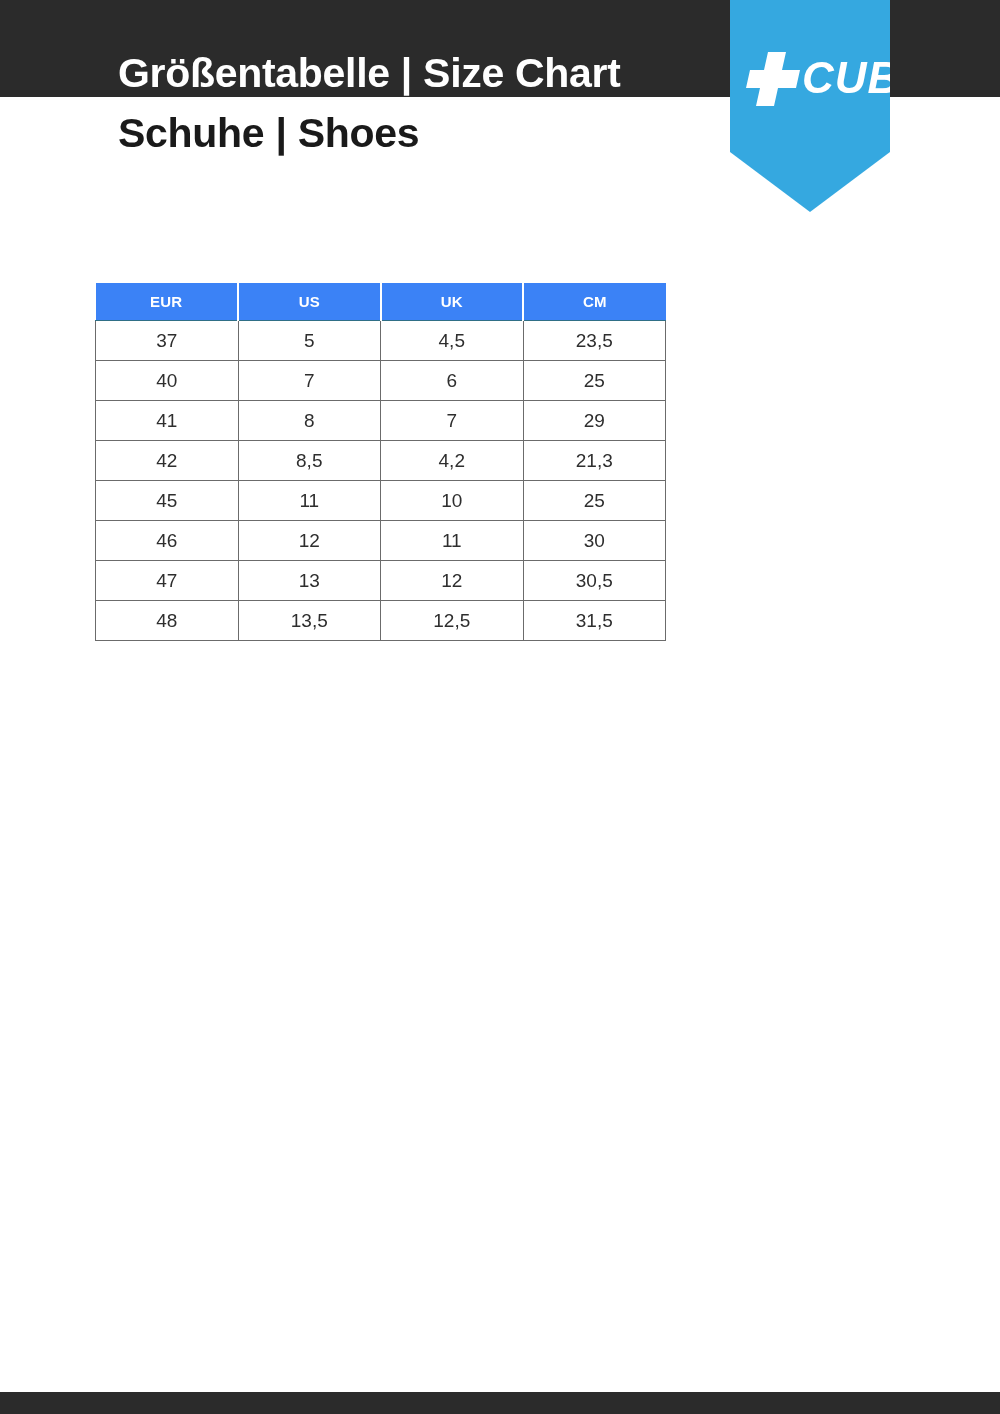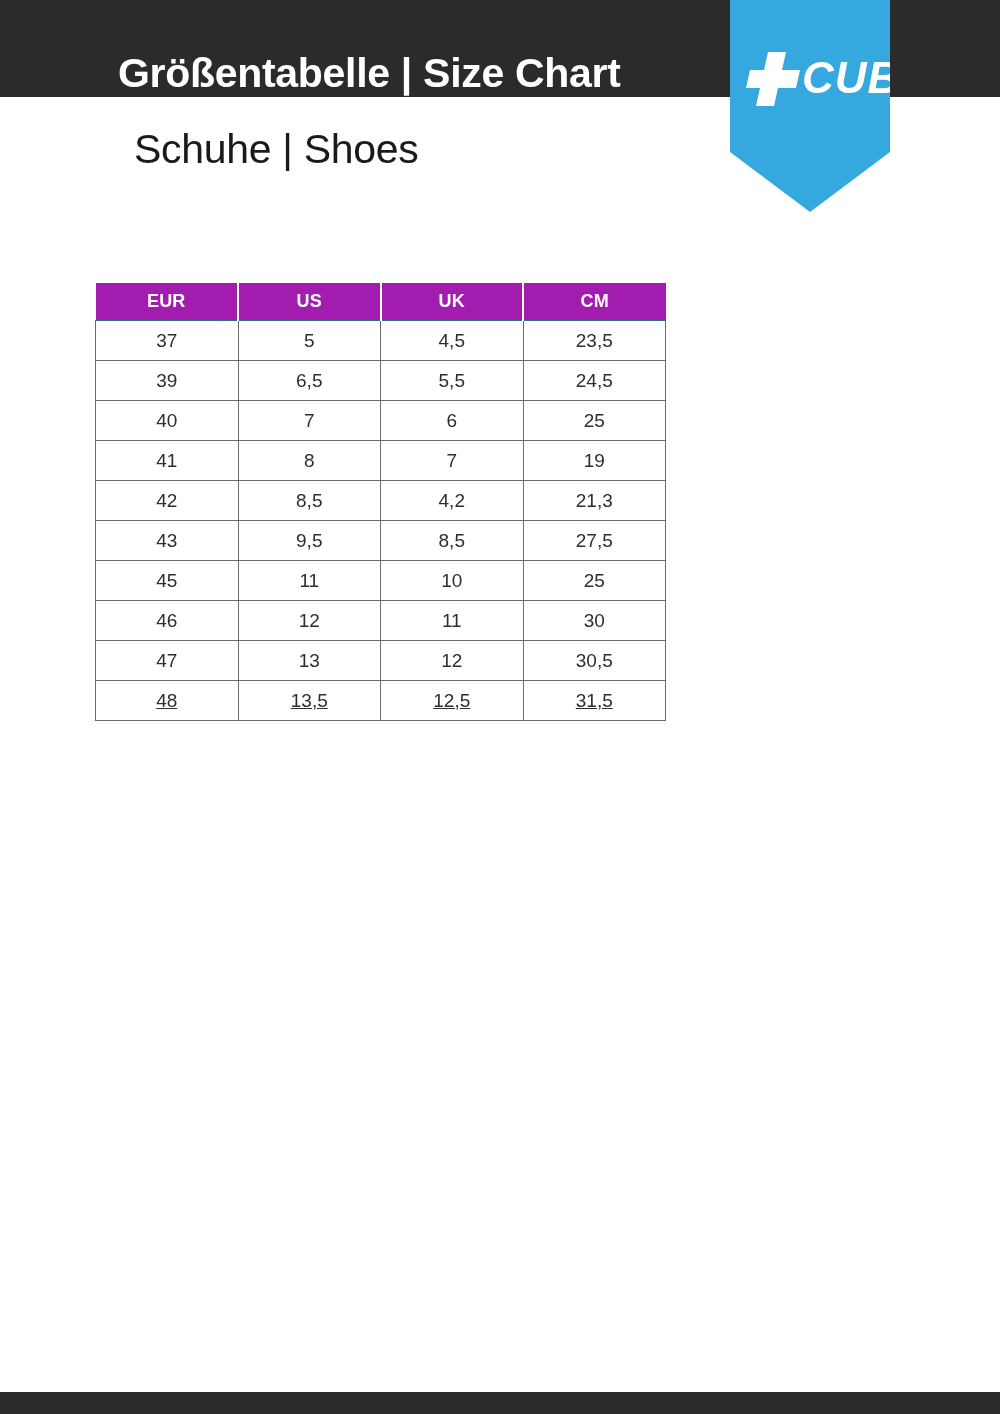--- a/index.html
+++ b/index.html
@@ -59,23 +59,23 @@
   }
   .title-line1.on-light {
     color: #262626;
     clip-path: inset(47px 0 0 0);
   }
 
   .title-line2 {
     position: absolute;
     left: 118px;
     top: 110px;
-    margin: 16px;
+    margin: 0;
     font-size: 41px;
-    font-weight: normal;
+    font-weight: bold;
     letter-spacing: -0.3px;
     white-space: nowrap;
     color: #1a1a1a;
   }
 
   
   .logo-banner {
     position: absolute;
     left: 730px;
     top: 0;
@@ -93,23 +93,23 @@
     top: 283px;
     width: 571px;
   }
   table.size-table {
     border-collapse: collapse;
     width: 571px;
     table-layout: fixed;
   }
   table.size-table th {
     height: 35px;
-    background: #a21caf;
+    background: #3b82f6;
     color: #ffffff;
-    font-size: 18px;
+    font-size: 15px;
     font-weight: bold;
     text-align: center;
     border-left: 2px solid #ffffff;
     border-right: 2px solid #ffffff;
     border-bottom: 1px solid #2f6f86;
     letter-spacing: 0.2px;
   }
   table.size-table th:first-child {
     border-left: none;
   }
@@ -120,21 +120,20 @@
     height: 37px;
     text-align: center;
     vertical-align: middle;
     font-size: 19px;
     font-weight: normal;
     color: #2e2e2e;
     border: 1px solid #6b6b6b;
   }
   table.size-table tr:last-child td {
     border-bottom: 1px solid #6b6b6b;
-    text-decoration: underline;
   }
 </style>
 </head>
 <body>
 
 <div class="band-top"></div>
 
 <div class="title-line1-wrap">
   <h1 class="title-line1 on-dark">Größentabelle | Size Chart</h1>
   <h1 class="title-line1 on-light">Größentabelle | Size Chart</h1>
@@ -163,50 +162,38 @@
       </tr>
     </thead>
     <tbody>
       <tr>
         <td>37</td>
         <td>5</td>
         <td>4,5</td>
         <td>23,5</td>
       </tr>
       <tr>
-        <td>39</td>
-        <td>6,5</td>
-        <td>5,5</td>
-        <td>24,5</td>
-      </tr>
-      <tr>
         <td>40</td>
         <td>7</td>
         <td>6</td>
         <td>25</td>
       </tr>
       <tr>
         <td>41</td>
         <td>8</td>
         <td>7</td>
-        <td>19</td>
+        <td>29</td>
       </tr>
       <tr>
         <td>42</td>
         <td>8,5</td>
         <td>4,2</td>
         <td>21,3</td>
       </tr>
       <tr>
-        <td>43</td>
-        <td>9,5</td>
-        <td>8,5</td>
-        <td>27,5</td>
-      </tr>
-      <tr>
         <td>45</td>
         <td>11</td>
         <td>10</td>
         <td>25</td>
       </tr>
       <tr>
         <td>46</td>
         <td>12</td>
         <td>11</td>
         <td>30</td>

